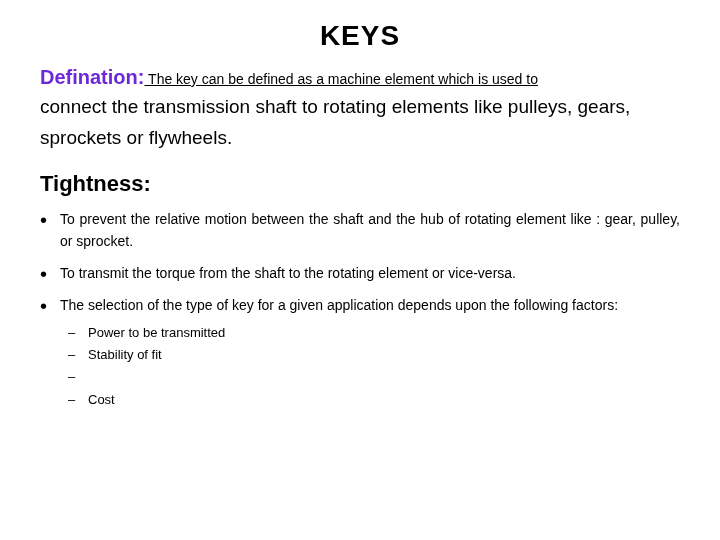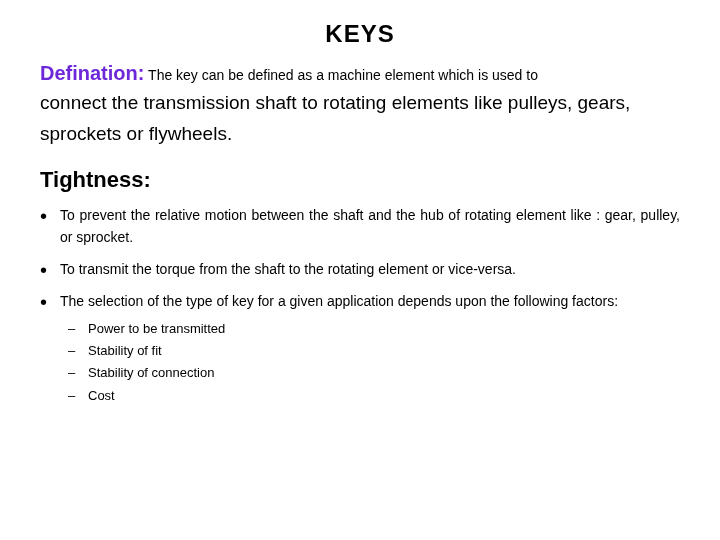--- a/index.html
+++ b/index.html
@@ -19,21 +19,21 @@
     .page {
       width: 720px;
       height: 540px;
       padding: 20px 40px 20px 40px;
       display: flex;
       flex-direction: column;
     }
 
     .title {
       text-align: center;
-      font-size: 24px;
+      font-size: 28px;
       font-weight: bold;
       color: #000000;
       margin-bottom: 14px;
       letter-spacing: 1px;
     }
 
     .definition-block {
       margin-bottom: 18px;
     }
 
@@ -42,20 +42,21 @@
       font-weight: bold;
       color: #6d28d9;
       display: inline;
     }
 
     .definition-text {
       font-size: 14px;
       color: #000000;
       display: inline;
       line-height: 1.6;
+      text-decoration: underline;
     }
 
     .definition-continuation {
       font-size: 19px;
       color: #000000;
       line-height: 1.6;
       margin-top: 2px;
     }
 
     .functions-heading {
@@ -142,21 +143,20 @@
         <li>
               <span class="sub-dash">–</span>
               <span>Power to be transmitted</span>
             </li>
             <li>
               <span class="sub-dash">–</span>
               <span>Stability of fit</span>
             </li>
             <li>
               <span class="sub-dash">–</span>
-              <span>Stability of connection</span>
             </li>
             <li>
               <span class="sub-dash">–</span>
               <span>Cost</span>
             </li>
           </ul>
       </span>
     </li>
   </ul>
 

